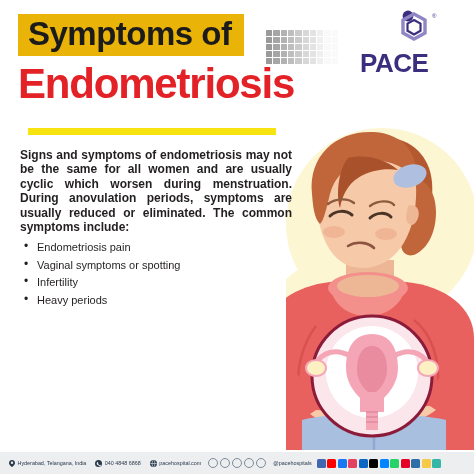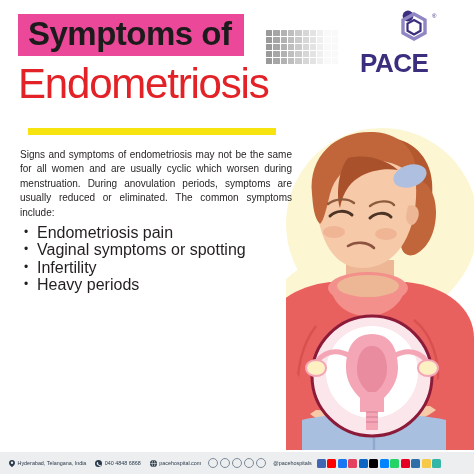--- a/index.html
+++ b/index.html
@@ -12,33 +12,33 @@
   #poster{
     position:relative;
     width:474px;height:474px;
     background:#ffffff;
     overflow:hidden;
   }
 
   
   .title-band{
     position:absolute;left:18px;top:14px;
-    background:#ec4899;
+    background:#eab308;
     padding:3px 12px 5px 10px;
   }
   .title-band .t1{
     font-size:33px;line-height:34px;
     font-weight:bold;color:#1b1b1b;
     letter-spacing:-0.5px;
     white-space:nowrap;
   }
   .title-red{
     position:absolute;left:18px;top:62px;
     font-size:42px;line-height:44px;
-    font-weight:normal;color:#e32227;
+    font-weight:bold;color:#e32227;
     letter-spacing:-1.2px;
     white-space:nowrap;
   }
   .yellow-rule{
     position:absolute;left:28px;top:128px;
     width:248px;height:7px;background:#f7e310;
   }
 
   
   .dotgrid{
@@ -66,31 +66,32 @@
     letter-spacing:1.4px;line-height:12px;
   }
 
   
   .copy{
     position:absolute;left:20px;top:148px;
     width:272px;
     color:#231f20;
   }
   .para{
-    font-size:10px;line-height:14.4px;
+    font-size:12px;line-height:14.4px;
     text-align:justify;
     margin:0 0 6px 0;
+    font-weight:bold;
   }
   ul.symptoms{
     list-style:none;margin:0 0 6px 0;padding:0;
   }
   ul.symptoms li{
     position:relative;
     padding-left:17px;
-    font-size:16px;line-height:14.4px;
+    font-size:11px;line-height:14.4px;
     margin-bottom:3px;
     text-align:justify;
   }
   ul.symptoms li:before{
     content:"\2022";
     position:absolute;left:4px;top:-1px;
     font-size:12px;color:#231f20;
   }
 
   

